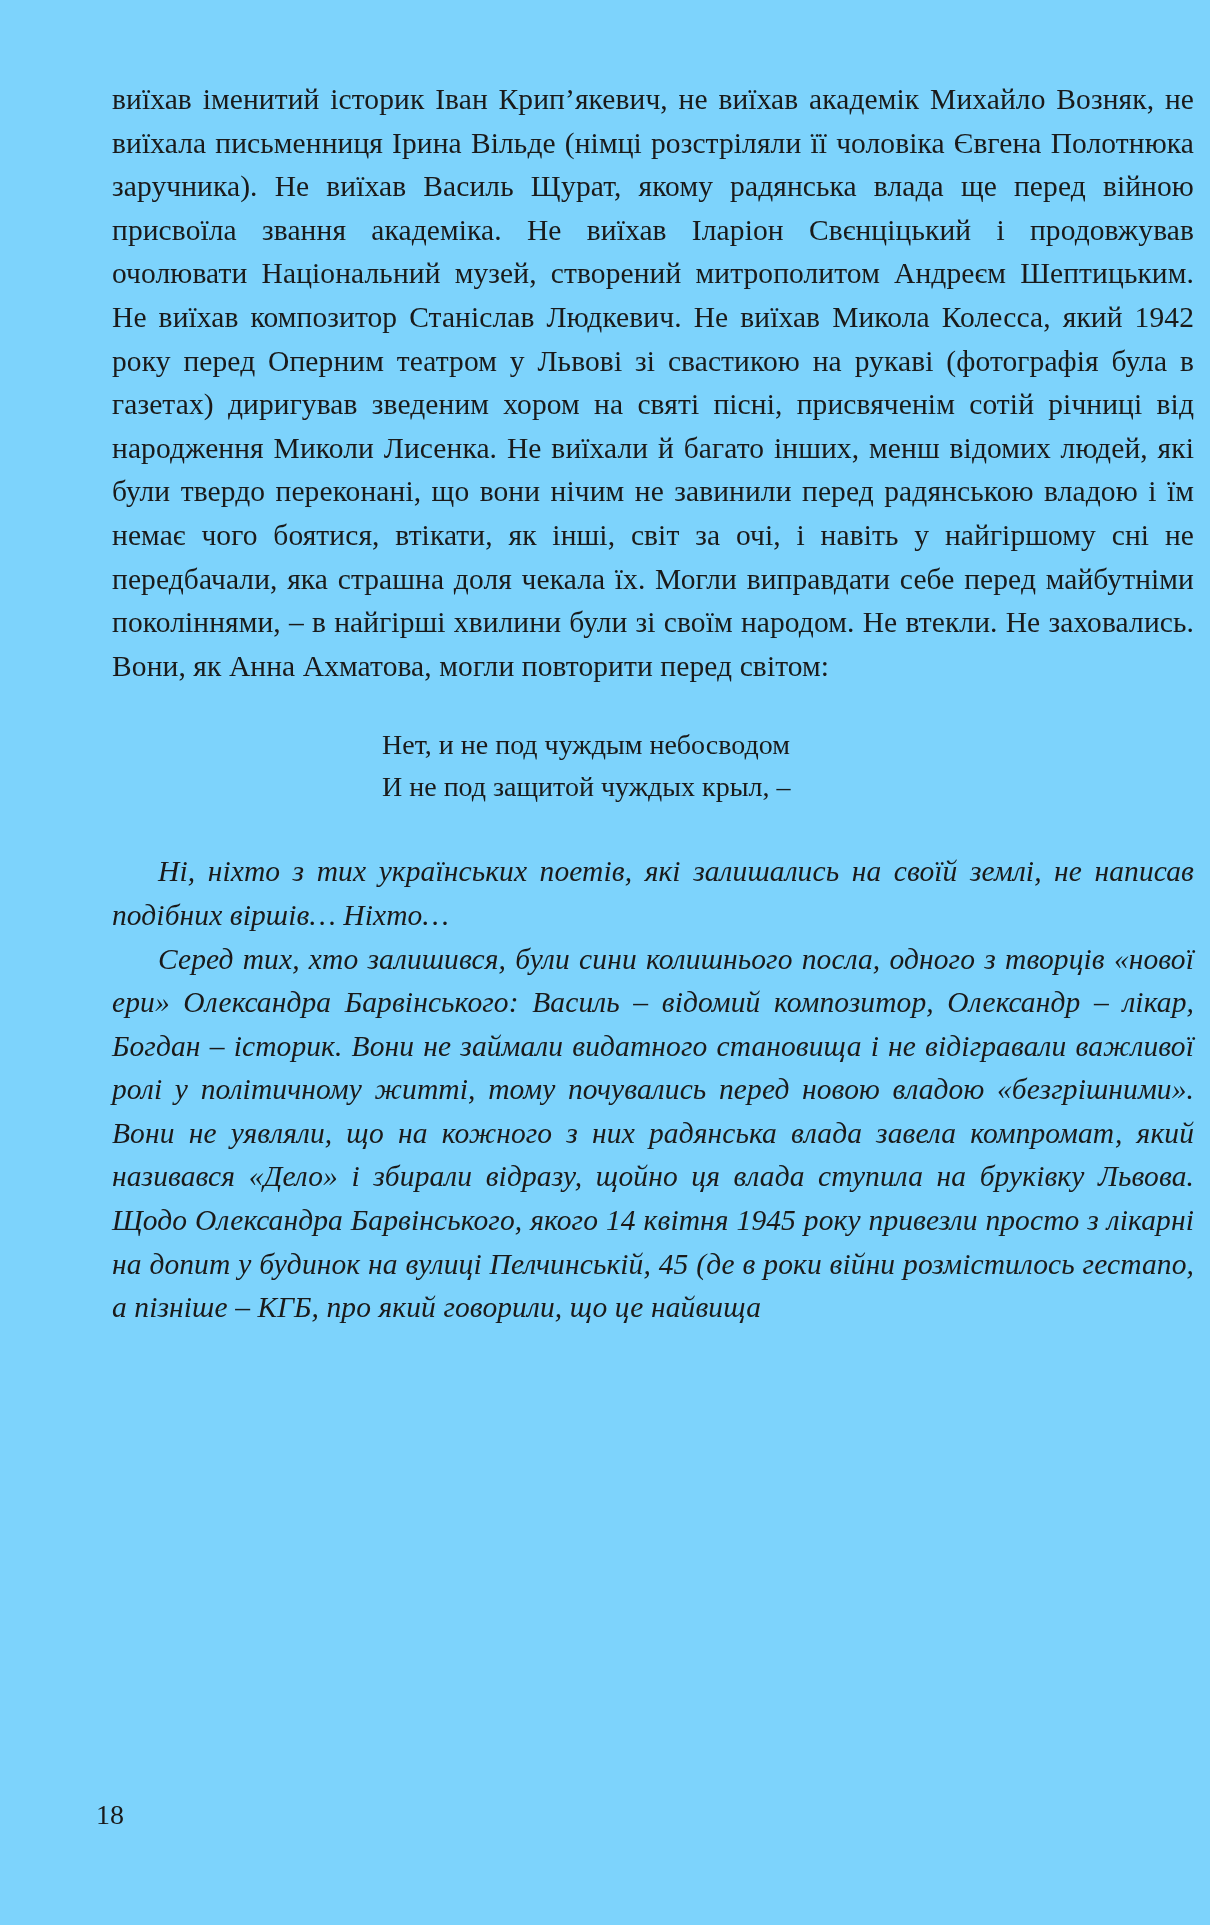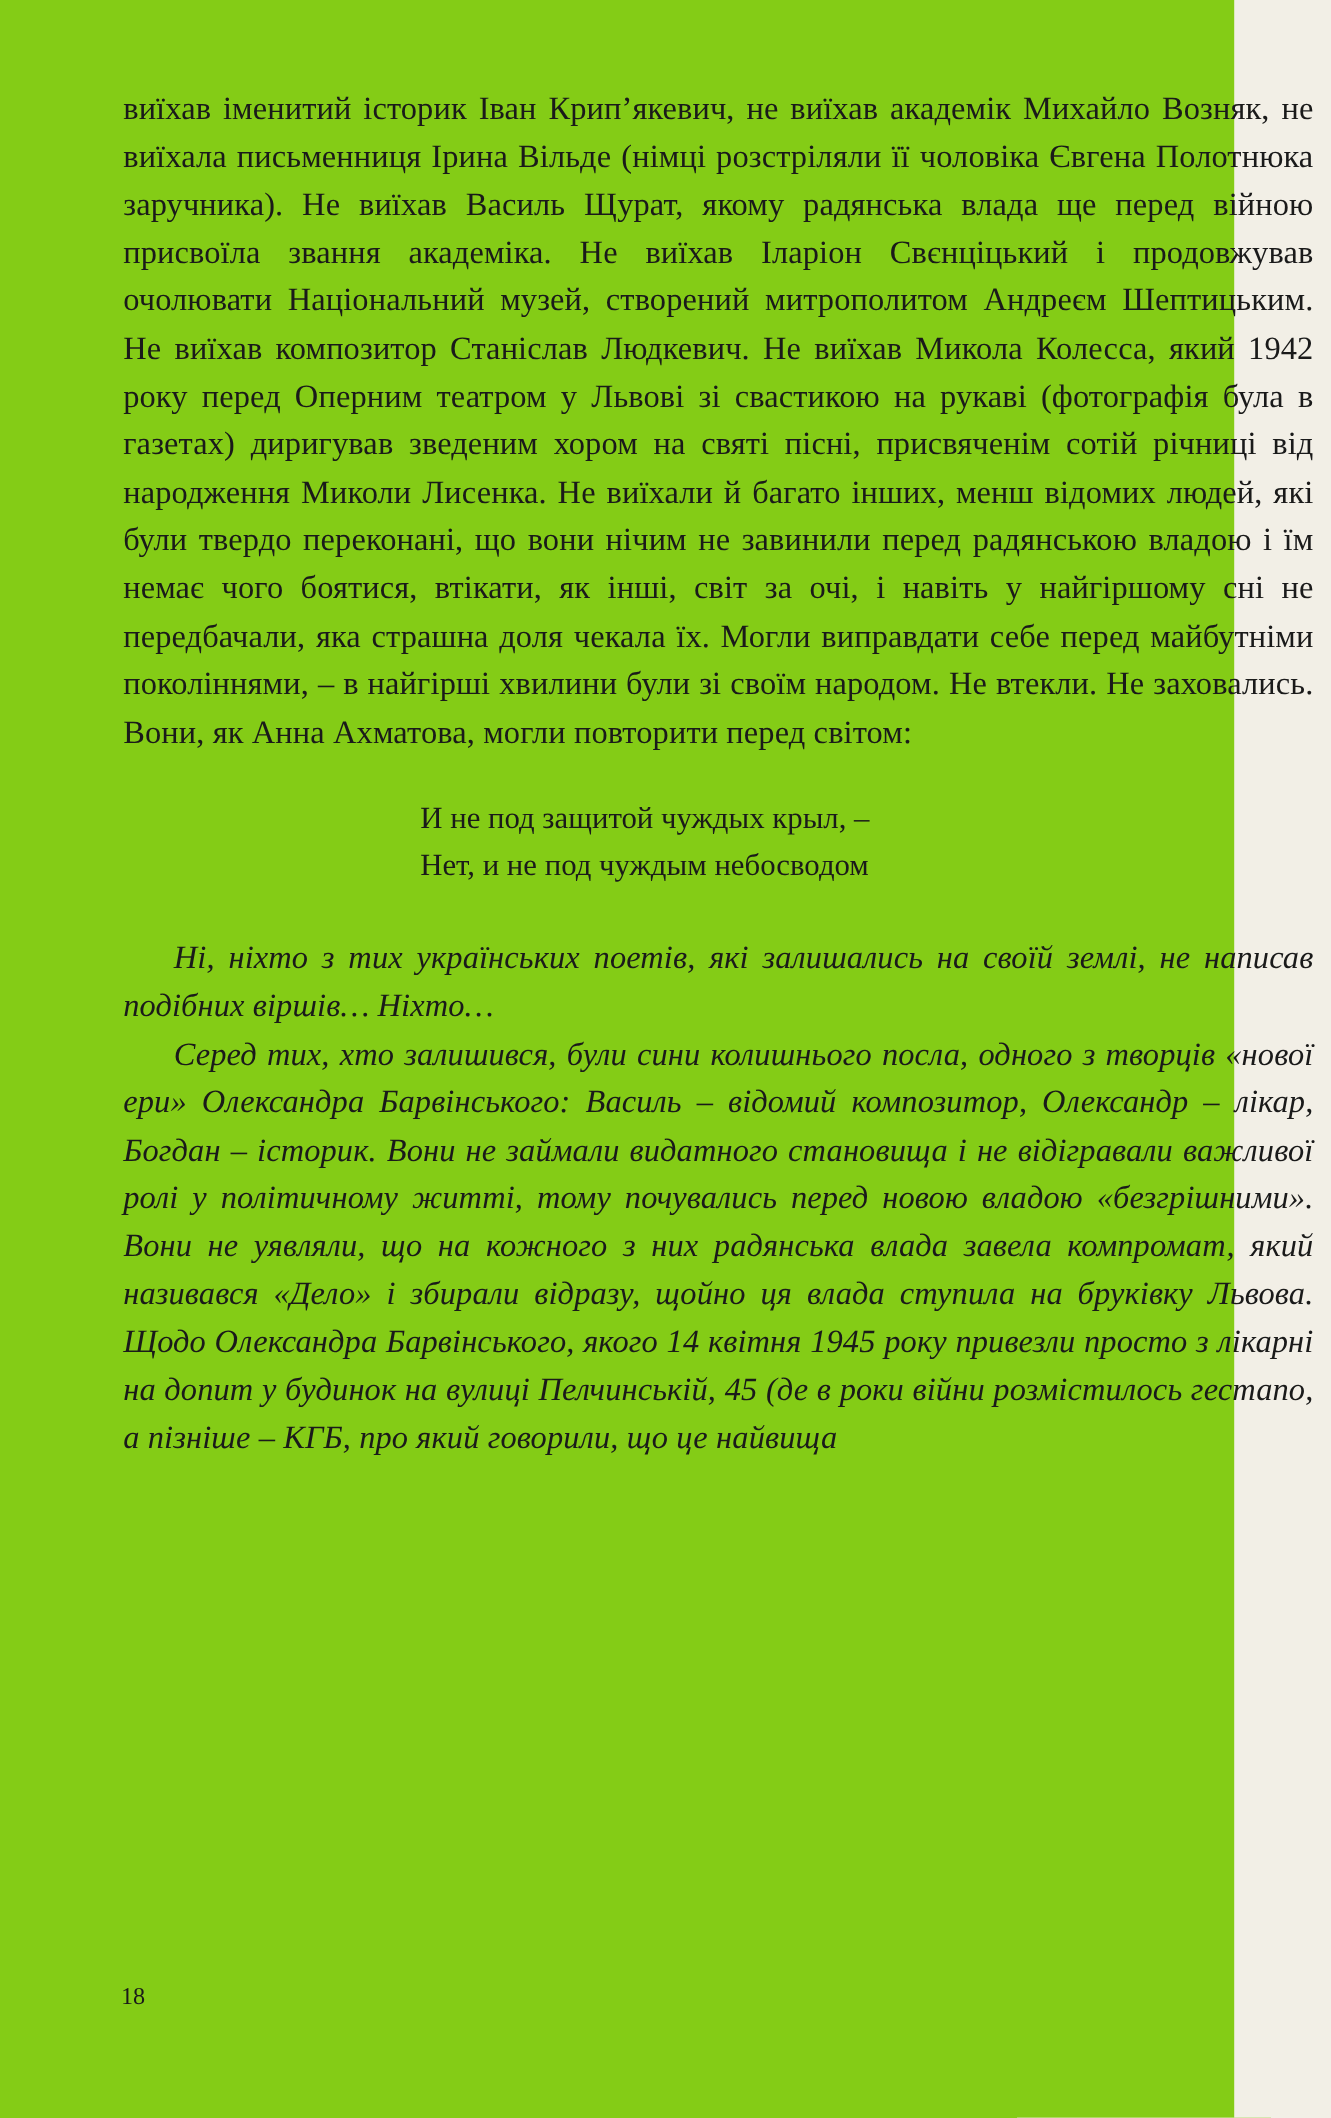--- a/index.html
+++ b/index.html
@@ -12,23 +12,23 @@
     height: 1925px;
     position: relative;
     font-family: "Liberation Serif", "DejaVu Serif", serif;
     color: #1a1a1a;
     overflow: hidden;
   }
   .page {
     position: absolute;
     left: 0;
     top: 0;
-    width: 1122px;
+    width: 1210px;
     height: 1925px;
-    background: #84cc16;
+    background: #7dd3fc;
   }
   .text-column {
     position: absolute;
     left: 112px;
     top: 78px;
     width: 1082px;
   }
   p.body-par {
     margin: 0;
     font-size: 29.5px;
@@ -49,39 +49,39 @@
   .verse-line {
     font-size: 28px;
     line-height: 42px;
     white-space: pre;
   }
   .gap-after-verse {
     height: 42px;
   }
   .page-number {
     position: absolute;
-    left: 110px;
+    left: 96px;
     top: 1800px;
-    font-size: 22px;
+    font-size: 28px;
     line-height: 30px;
     color: #1a1a1a;
   }
 </style>
 </head>
 <body>
 
 <div class="page">
 
   <div class="text-column">
 
     <p class="body-par">виїхав іменитий історик Іван Крип’якевич, не виїхав академік Михайло Возняк, не виїхала письменниця Ірина Вільде (німці розстріляли її чоловіка Євгена Полотнюка заручника). Не виїхав Василь Щурат, якому радянська влада ще перед війною присвоїла звання академіка. Не виїхав Іларіон Свєнціцький і продовжував очолювати Національний музей, створений митрополитом Андреєм Шептицьким. Не виїхав композитор Станіслав Людкевич. Не виїхав Микола Колесса, який 1942 року перед Оперним театром у Львові зі свастикою на рукаві (фотографія була в газетах) диригував зведеним хором на святі пісні, присвяченім сотій річниці від народження Миколи Лисенка. Не виїхали й багато інших, менш відомих людей, які були твердо переконані, що вони нічим не завинили перед радянською владою і їм немає чого боятися, втікати, як інші, світ за очі, і навіть у найгіршому сні не передбачали, яка страшна доля чекала їх. Могли виправдати себе перед майбутніми поколіннями, – в найгірші хвилини були зі своїм народом. Не втекли. Не заховались. Вони, як Анна Ахматова, могли повторити перед світом:</p>
 
     <div class="verse-block">
+      <div class="verse-line">Нет, и не под чуждым небосводом</div>
       <div class="verse-line">И не под защитой чуждых крыл, –</div>
-      <div class="verse-line">Нет, и не под чуждым небосводом</div>
     </div>
 
     <div class="gap-after-verse"></div>
 
     <p class="body-par indent">Ні, ніхто з тих українських поетів, які залишались на своїй землі, не написав подібних віршів… Ніхто…</p>
 
     <p class="body-par indent">Серед тих, хто залишився, були сини колишнього посла, одного з творців «нової ери» Олександра Барвінського: Василь – відомий композитор, Олександр – лікар, Богдан – історик. Вони не займали видатного становища і не відігравали важливої ролі у політичному житті, тому почувались перед новою владою «безгрішними». Вони не уявляли, що на кожного з них радянська влада завела компромат, який називався «Дело» і збирали відразу, щойно ця влада ступила на бруківку Львова. Щодо Олександра Барвінського, якого 14 квітня 1945 року привезли просто з лікарні на допит у будинок на вулиці Пелчинській, 45 (де в роки війни розмістилось гестапо, а пізніше – КГБ, про який говорили, що це найвища</p>
 
   </div>
 

